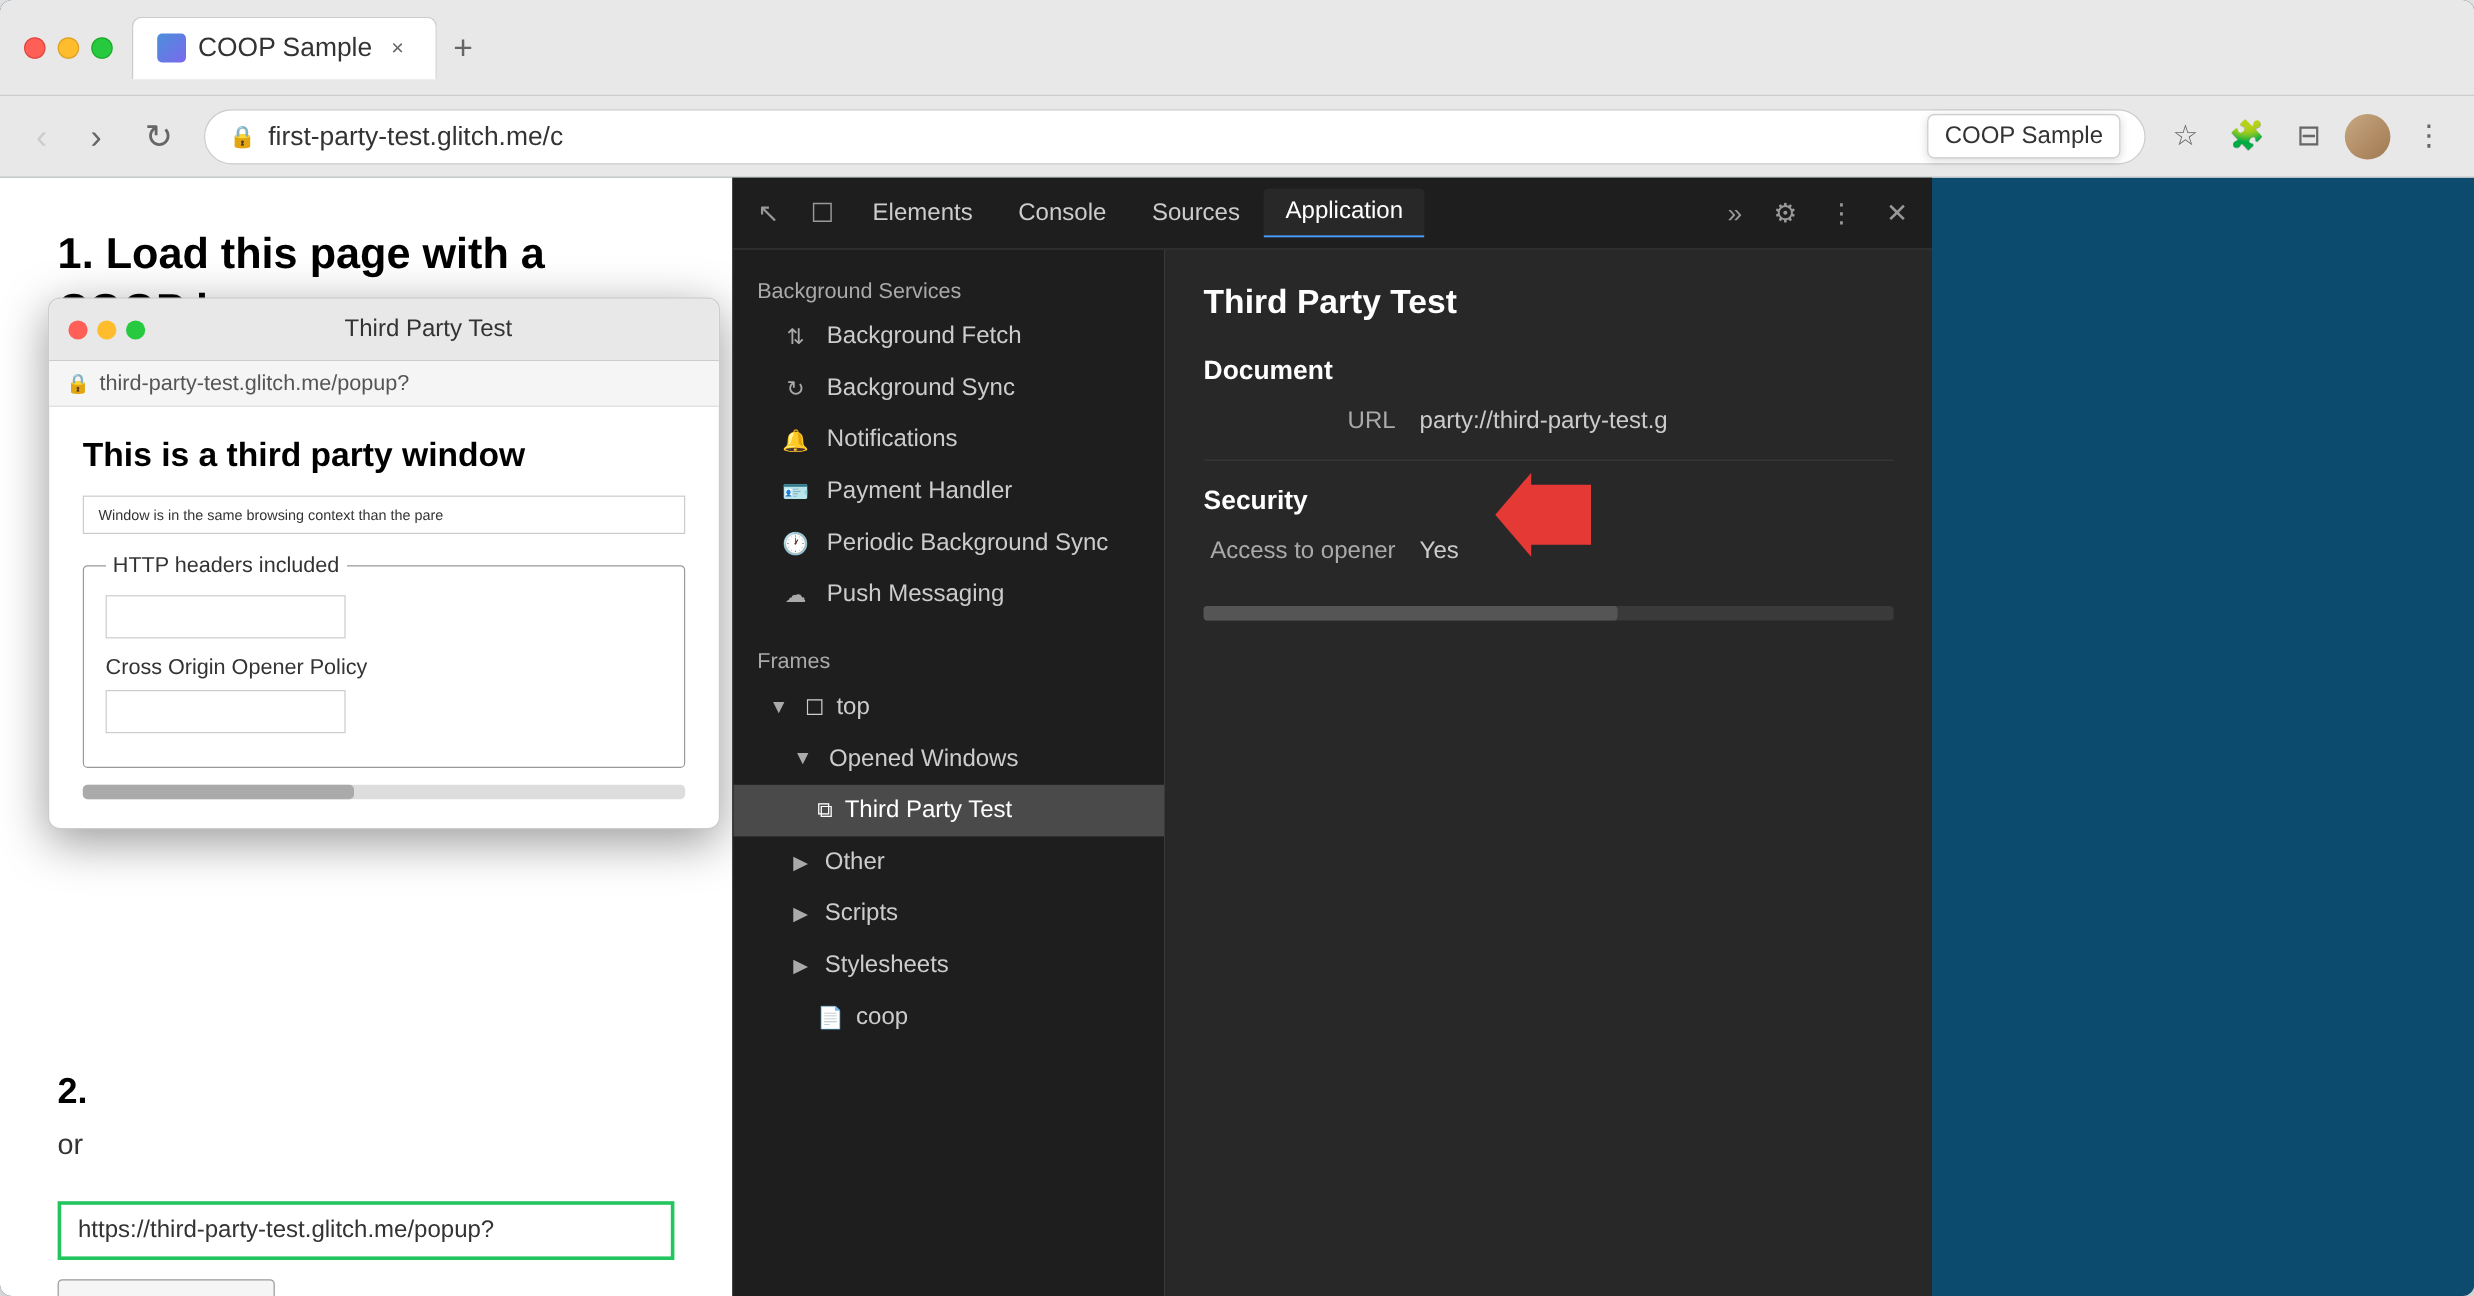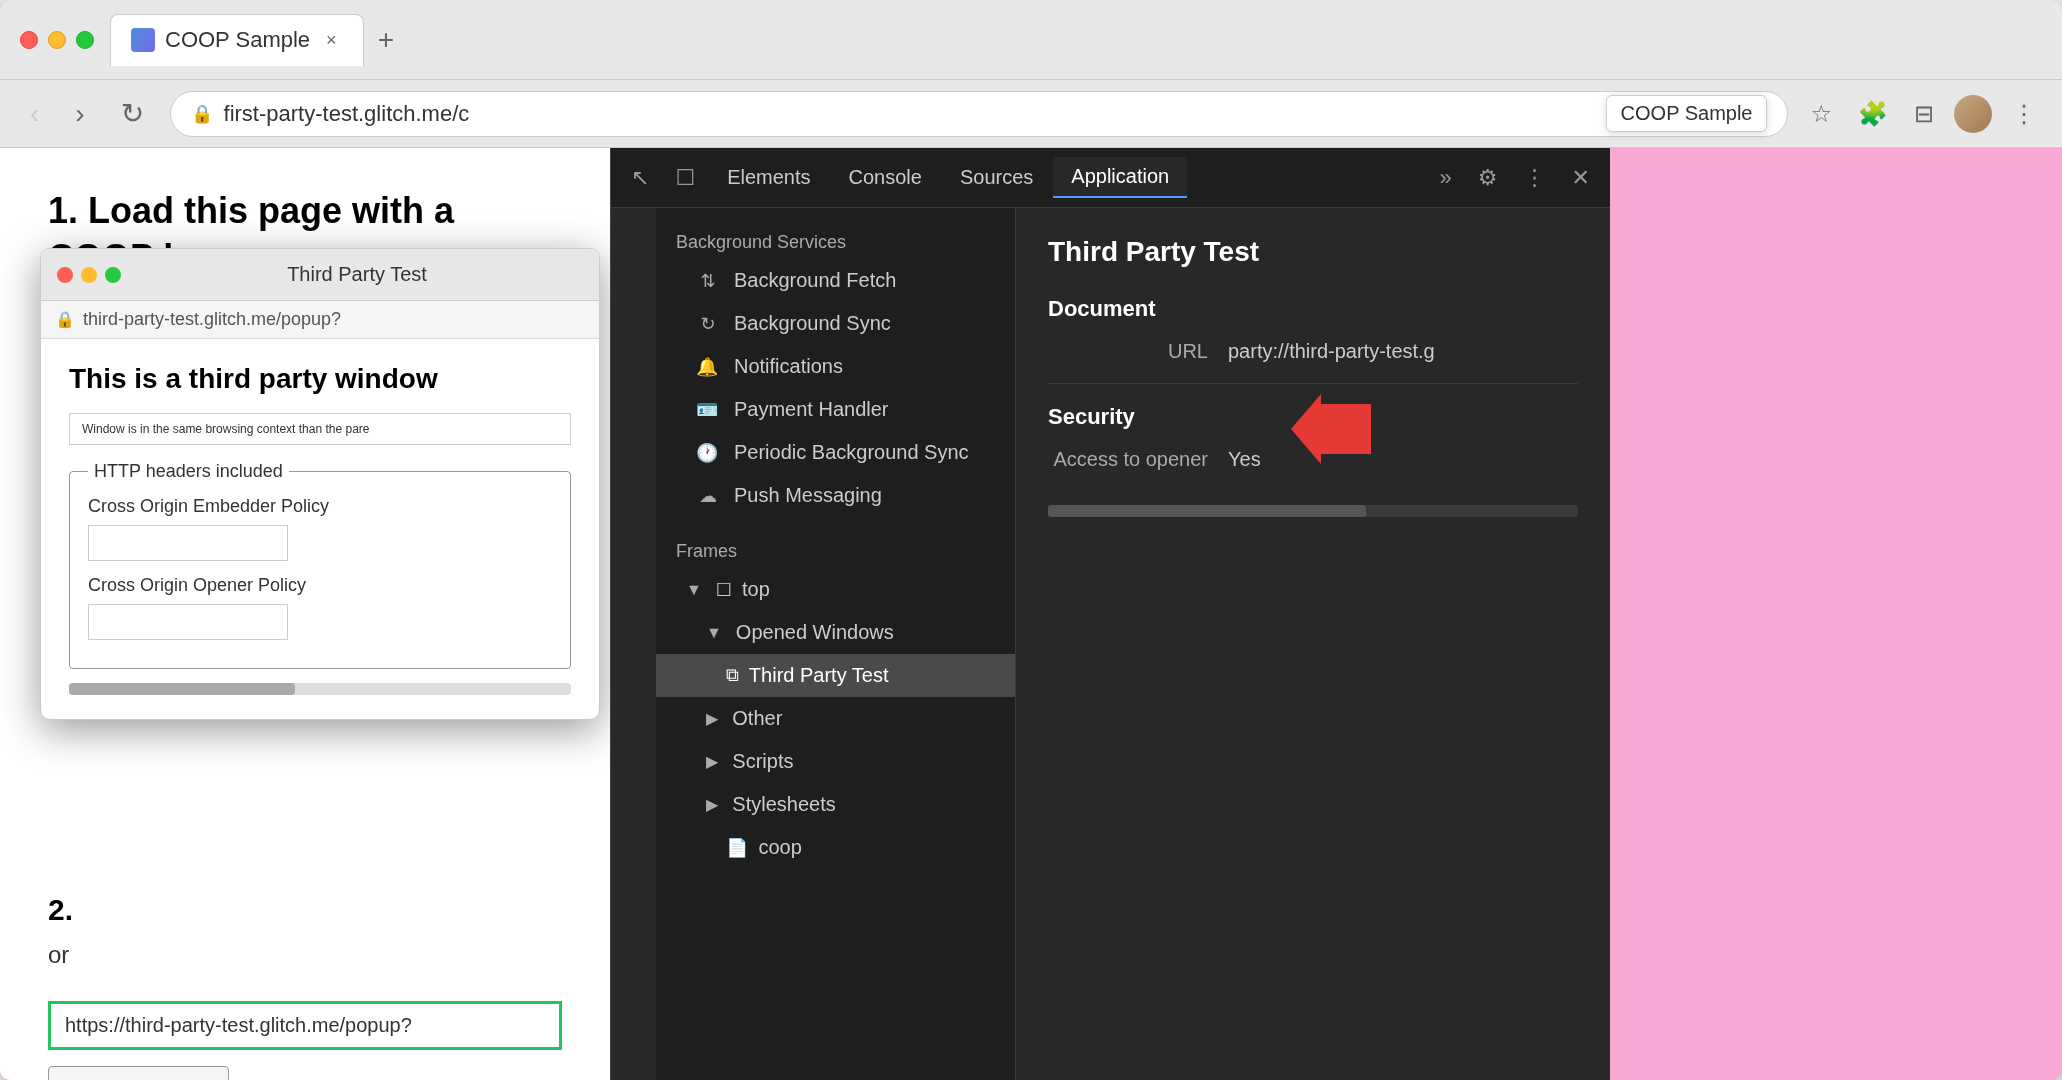--- a/index.html
+++ b/index.html
@@ -1,19 +1,19 @@
 <!DOCTYPE html>
 <html><head>
   <meta charset="utf-8">
   <style>
     * { box-sizing: border-box; margin: 0; padding: 0; }
     body { font-family: -apple-system, BlinkMacSystemFont, 'Segoe UI', sans-serif; background: #f0f0f0; width: 2062px; height: 1080px; overflow: hidden; }
 
     
-    .browser-window { width: 2062px; height: 1080px; background: #f9a8d4; display: flex; flex-direction: column; border-radius: 10px; overflow: hidden; box-shadow: 0 4px 20px rgba(0,0,0,0.3); }
+    .browser-window { width: 2062px; height: 1080px; background: #0c4a6e; display: flex; flex-direction: column; border-radius: 10px; overflow: hidden; box-shadow: 0 4px 20px rgba(0,0,0,0.3); }
 
     
     .title-bar { background: #e8e8e8; height: 80px; display: flex; align-items: center; padding: 0 20px; gap: 16px; border-bottom: 1px solid #ccc; flex-shrink: 0; }
     .traffic-lights { display: flex; gap: 10px; align-items: center; }
     .traffic-light { width: 18px; height: 18px; border-radius: 50%; }
     .tl-close { background: #ff5f56; border: 1px solid #e0443e; }
     .tl-min { background: #ffbd2e; border: 1px solid #dea123; }
     .tl-max { background: #27c93f; border: 1px solid #1aab29; }
 
     .tab-bar { display: flex; align-items: center; gap: 4px; flex: 1; }
@@ -72,21 +72,21 @@
     .devtools-tabs { background: #1e1e1e; display: flex; align-items: center; height: 60px; border-bottom: 1px solid #3a3a3a; padding: 0 8px; gap: 2px; }
     .devtools-tab-icon { color: #999; font-size: 22px; padding: 8px 12px; cursor: pointer; border-radius: 4px; }
     .devtools-tab { color: #ccc; font-size: 20px; padding: 8px 18px; cursor: pointer; border-radius: 4px 4px 0 0; white-space: nowrap; }
     .devtools-tab.active { color: #fff; background: #282828; border-bottom: 2px solid #4a9eff; }
     .devtools-tab-more { color: #999; font-size: 22px; padding: 8px 12px; margin-left: auto; cursor: pointer; }
     .devtools-gear { color: #999; font-size: 22px; padding: 8px 12px; cursor: pointer; }
     .devtools-more { color: #999; font-size: 22px; padding: 8px 12px; cursor: pointer; }
     .devtools-close { color: #999; font-size: 22px; padding: 8px 12px; cursor: pointer; }
 
     
-    .devtools-content { display: flex; flex: 1; overflow: hidden; margin-left: 45px; }
+    .devtools-content { display: flex; flex: 1; overflow: hidden; }
 
     
     .devtools-sidebar { width: 360px; background: #1e1e1e; border-right: 1px solid #3a3a3a; overflow-y: auto; padding: 14px 0; flex-shrink: 0; }
     .sidebar-section-label { color: #aaa; font-size: 18px; padding: 10px 20px 6px; font-weight: 500; }
     .sidebar-item { display: flex; align-items: center; gap: 14px; padding: 10px 20px 10px 40px; cursor: pointer; color: #ccc; font-size: 20px; }
     .sidebar-icon { font-size: 18px; color: #aaa; width: 24px; text-align: center; }
     .frames-tree-item { display: flex; align-items: center; gap: 10px; padding: 10px 20px; cursor: pointer; color: #ccc; font-size: 20px; }
     .frames-tree-item.active { background: #4a4a4a; color: #fff; }
     .tree-indent-1 { padding-left: 30px; }
     .tree-indent-2 { padding-left: 50px; }
@@ -162,21 +162,20 @@
         </div>
         <div class="popup-address">
           <span style="font-size:16px; color:#666;">🔒</span>
           <span class="popup-address-text">third-party-test.glitch.me/popup?</span>
         </div>
         <div class="popup-body">
           <div class="popup-heading">This is a third party window</div>
           <div class="popup-status">Window is in the same browsing context than the pare</div>
           <fieldset class="popup-fieldset">
             <legend class="popup-legend">HTTP headers included</legend>
-            <label class="popup-field-label">Cross Origin Embedder Policy</label>
             <input class="popup-field-input" type="text" value="" style="">
             <label class="popup-field-label">Cross Origin Opener Policy</label>
             <input class="popup-field-input" type="text" value="" style="">
           </fieldset>
           <div class="popup-scrollbar">
             <div class="popup-scrollbar-thumb"></div>
           </div>
         </div>
       </div>
 

